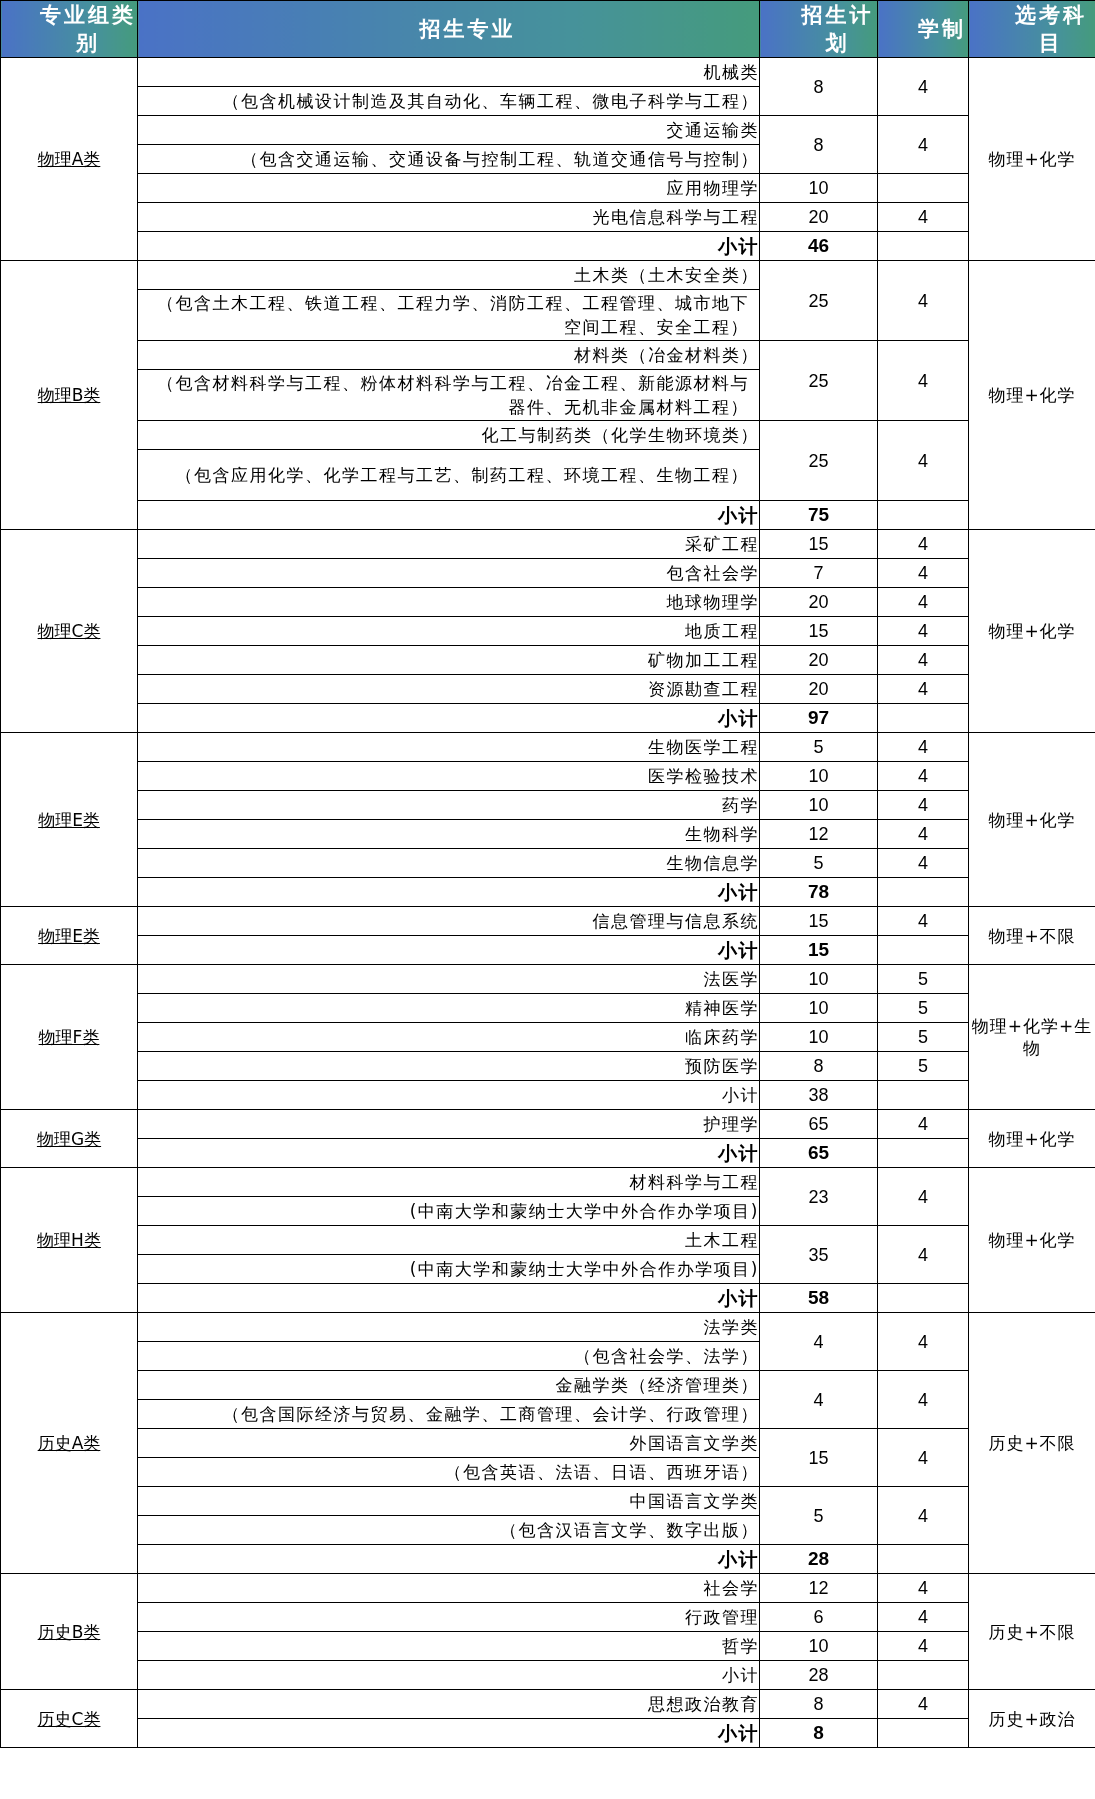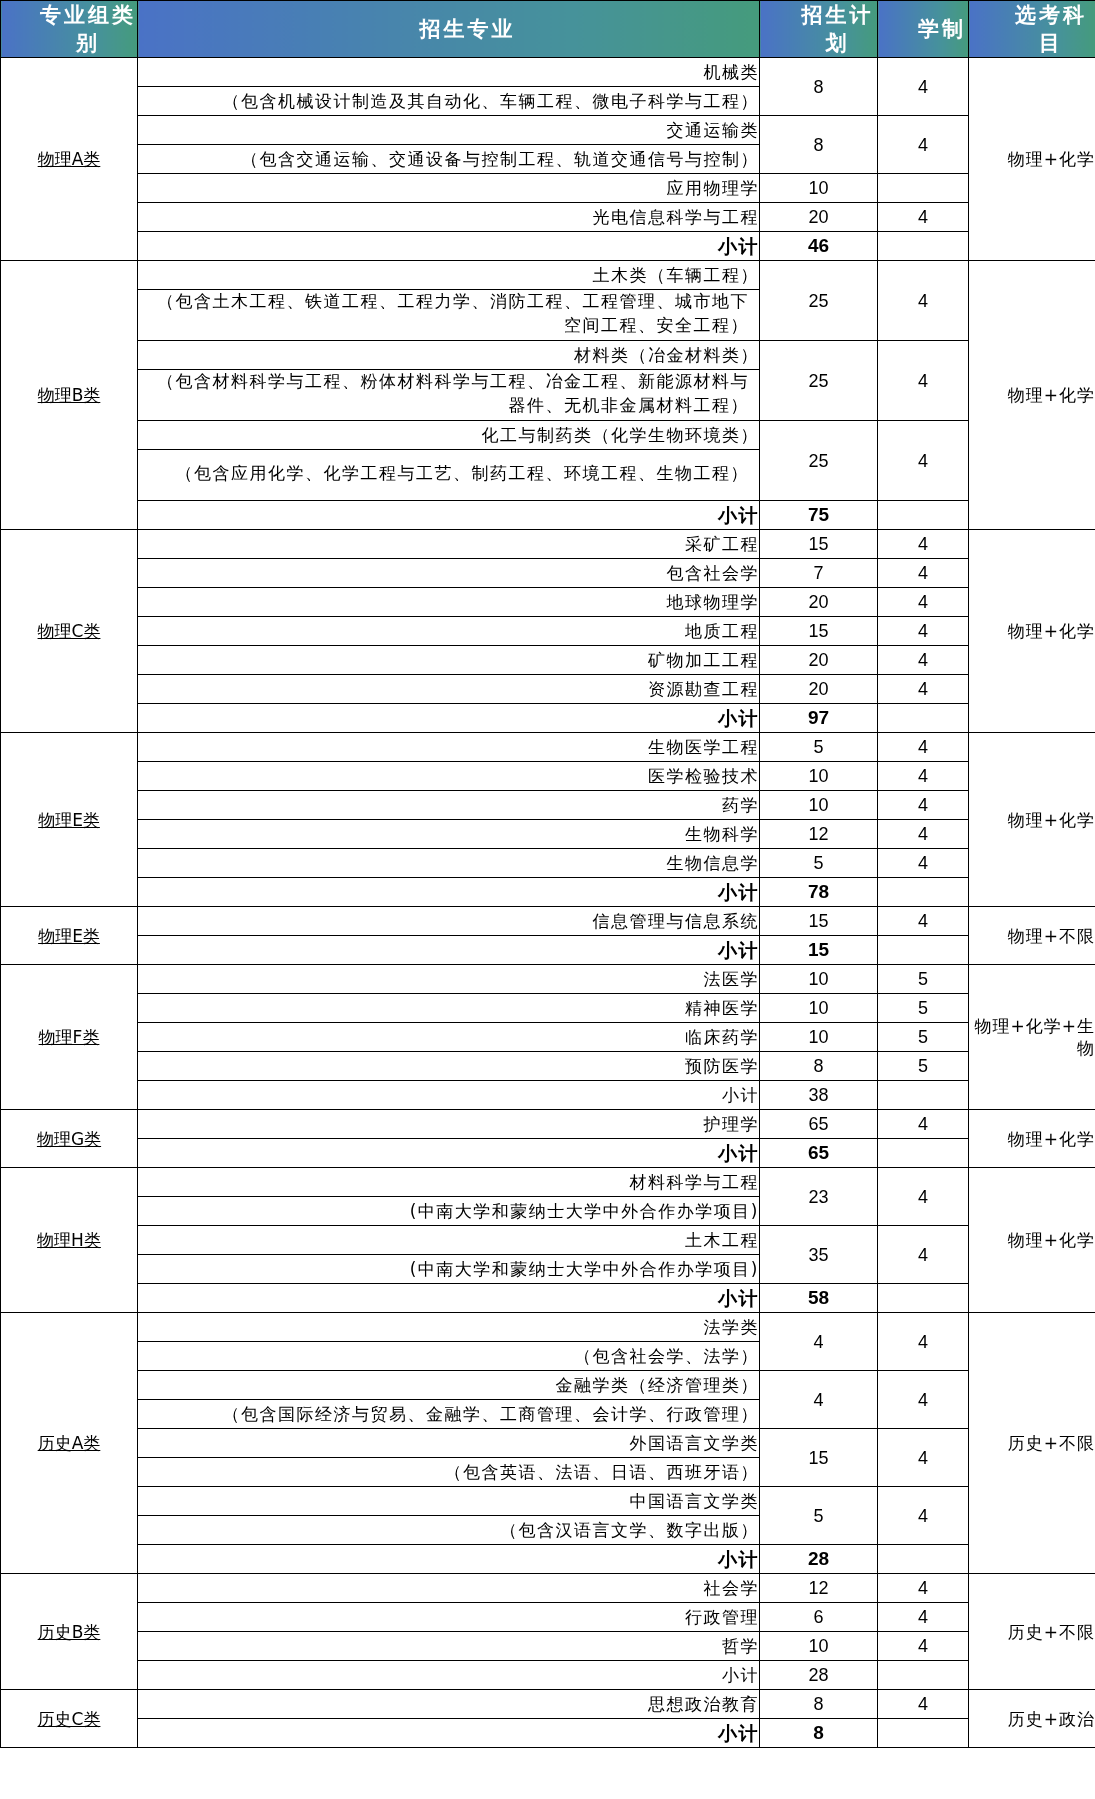--- a/index.html
+++ b/index.html
@@ -5,24 +5,24 @@
   html, body { margin:0; padding:0; background:#ffffff; }
   body { width:1095px; height:1799px; overflow:hidden; font-family:"DejaVu Sans","Liberation Sans",sans-serif; color:#000; }
   table { border-collapse:collapse; table-layout:fixed; width:1095px; }
   td, th { border:1.5px solid #000; padding:0; overflow:hidden; }
   th { height:51px; color:#fff; font-weight:bold; font-size:21px; letter-spacing:3px;
        background:linear-gradient(90deg,#4a72c6 0%,#46929a 70%,#459b7c 100%); text-align:center;padding-left:38px; }
   td { font-size:17px; line-height:22px; }
   td.grp { text-align:center; font-size:17px;text-decoration:underline; }
   td.major { text-align:right; padding-left:4px; letter-spacing:1.5px; }
   td.num { text-align:center; font-family:"Liberation Sans",sans-serif; font-size:18px; }
-  td.subj { text-align:right; letter-spacing:1px;margin-top:19px; }
+  td.subj { text-align:center; letter-spacing:1px;margin-top:19px; }
   td.bold { font-weight:bold; font-size:19px; }
   tr.r1 td { height:28px; }
-  tr.r2 td { height:50px;font-family:Liberation Mono, monospace; }
+  tr.r2 td { height:50px; }
   td.wrap { white-space:normal; line-height:24px; padding-right:10px; }
 </style>
 </head>
 <body>
 
 <table>
   <colgroup>
     <col style="width:137px">
       <col style="width:622px">
       <col style="width:118px">
@@ -67,21 +67,21 @@
         <td class="num" rowspan="1">20</td>
         <td class="num" rowspan="1">4</td>
       </tr>
       <tr class="r1">
         <td class="major bold">小计</td>
         <td class="num bold">46</td>
         <td class="num"></td>
       </tr>
       <tr class="r1">
         <td class="grp" rowspan="7">物理B类</td>
-        <td class="major">土木类（车辆工程）</td>
+        <td class="major">土木类（土木安全类）</td>
         <td class="num" rowspan="2">25</td>
         <td class="num" rowspan="2">4</td>
         <td class="subj" rowspan="7">物理+化学</td>
       </tr>
       <tr class="r2">
         <td class="major wrap">（包含土木工程、铁道工程、工程力学、消防工程、工程管理、城市地下空间工程、安全工程）</td>
       </tr>
       <tr class="r1">
         <td class="major">材料类（冶金材料类）</td>
         <td class="num" rowspan="2">25</td>

